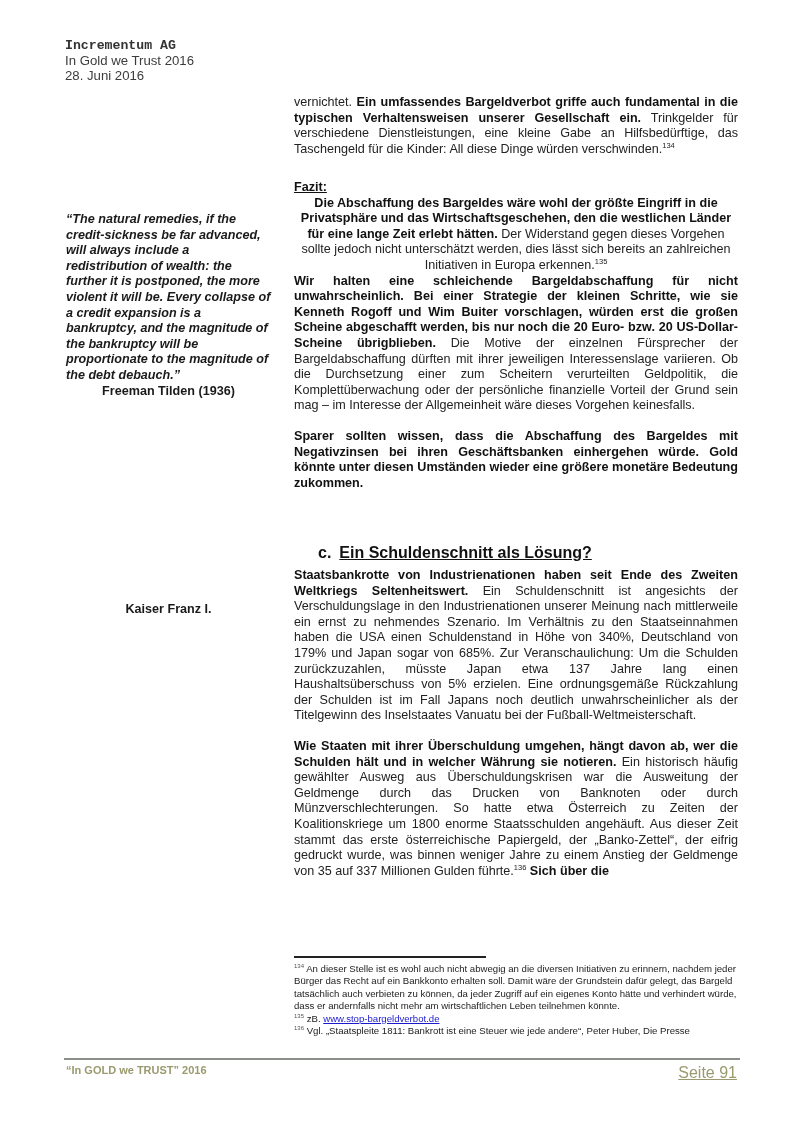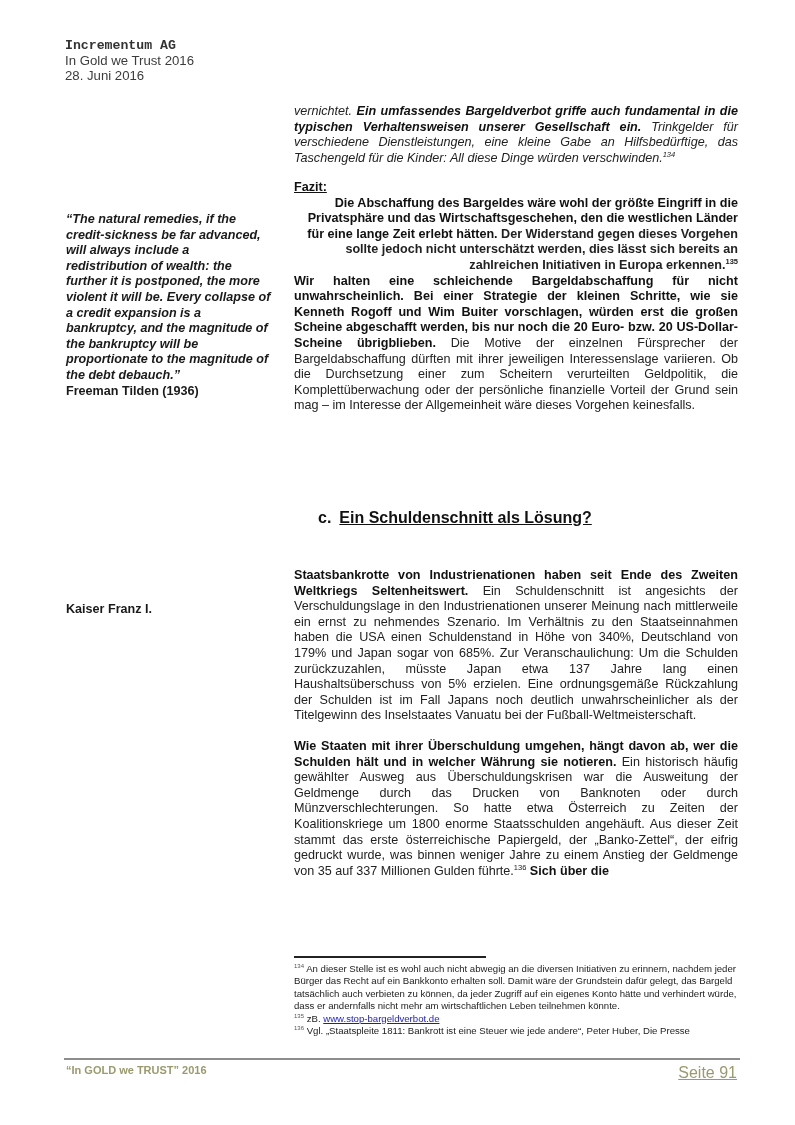--- a/index.html
+++ b/index.html
@@ -2,26 +2,26 @@
 <html><head>
 <meta charset="utf-8">
 <style>
   html, body { margin: 0; padding: 0; background: #ffffff; }
   body { width: 795px; height: 1125px; position: relative; overflow: hidden;
          font-family: "Liberation Sans", sans-serif; color: #1a1a1a; }
   .header { position: absolute; left: 65px; top: 38px; font-size: 13.2px; line-height: 15px; color: #3c3c3c; }
   .header .company { font-weight: bold; color: #333; font-family: Liberation Mono, monospace; }
   .sidebar-quote { position: absolute; left: 66px; width: 205px; font-size: 12.6px; line-height: 15.6px;
                    font-weight: bold; font-style: italic; color: #1a1a1a; }
-  .sidebar-quote .author { font-style: normal; }
+  .sidebar-quote .author { font-style: normal; text-align: center; }
   .main { position: absolute; left: 294px; width: 444px; font-size: 12.6px; line-height: 15.6px; text-align: justify; color: #222; }
   .main p { margin: 0; }
   .main b { color: #111; }
   sup { font-size: 7.5px; line-height: 0; vertical-align: super; }
-  .section-heading { position: absolute; left: 318px; top: 509px; font-size: 16px; font-weight: bold; color: #111; }
+  .section-heading { position: absolute; left: 318px; top: 544px; font-size: 16px; font-weight: bold; color: #111; }
   .section-heading .title { text-decoration: underline; margin-left: 8px; }
   .fn-rule { position: absolute; left: 294px; top: 956px; width: 192px; height: 1.5px; background: #222; }
   .footnotes { position: absolute; left: 294px; top: 963px; width: 450px; font-size: 9.6px; line-height: 12.4px; color: #222; }
   .footnotes sup { font-size: 6px; color: #555; }
   .footnotes a { color: #1a1acc; text-decoration: underline; }
   .footer-rule { position: absolute; left: 64px; top: 1058px; width: 676px; height: 1.5px; background: #8a8f8a; }
   .footer-left { position: absolute; left: 66px; top: 1064px; font-size: 11px; color: #9a9a6e; font-weight: bold; }
   .footer-right { position: absolute; right: 58px; top: 1064px; font-size: 16px; color: #9a9a6e; text-decoration: underline; }
 </style>
 </head>
@@ -35,28 +35,29 @@
 
 <div class="sidebar-quote" style="top:212px;">
   <div>“The natural remedies, if the credit-sickness be far advanced, will always include a redistribution of wealth: the further it is postponed, the more violent it will be. Every collapse of a credit expansion is a bankruptcy, and the magnitude of the bankruptcy will be proportionate to the magnitude of the debt debauch.”</div>
   <div class="author">Freeman Tilden (1936)</div>
 </div>
 
 <div class="sidebar-quote" style="top:602px;">
   <div class="author">Kaiser Franz I.</div>
 </div>
 
-<div class="main" style="top:104px;font-style:italic;">
+<div class="main" style="top:95px;">
   <p><span>vernichtet. </span><b>Ein umfassendes Bargeldverbot griffe auch fundamental in die typischen Verhaltensweisen unserer Gesellschaft ein.</b><span> Trinkgelder für verschiedene Dienstleistungen, eine kleine Gabe an Hilfsbedürftige, das Taschengeld für die Kinder: All diese Dinge würden verschwinden.</span><sup>134</sup></p>
 </div>
 
 <div class="main" style="top:180px;">
   <p><b style="text-decoration:underline;">Fazit:</b></p>
-  <p style="text-align:right;font-weight:bold;"><b>Die Abschaffung des Bargeldes wäre wohl der größte Eingriff in die Privatsphäre und das Wirtschaftsgeschehen, den die westlichen Länder für eine lange Zeit erlebt hätten.</b><span> Der Widerstand gegen dieses Vorgehen sollte jedoch nicht unterschätzt werden, dies lässt sich bereits an zahlreichen Initiativen in Europa erkennen.</span><sup>135</sup></p>
+  <p style="text-align:center;"><b>Die Abschaffung des Bargeldes wäre wohl der größte Eingriff in die Privatsphäre und das Wirtschaftsgeschehen, den die westlichen Länder für eine lange Zeit erlebt hätten.</b><span> Der Widerstand gegen dieses Vorgehen sollte jedoch nicht unterschätzt werden, dies lässt sich bereits an zahlreichen Initiativen in Europa erkennen.</span><sup>135</sup></p>
   <p><b>Wir halten eine schleichende Bargeldabschaffung für nicht unwahrscheinlich. Bei einer Strategie der kleinen Schritte, wie sie Kenneth Rogoff und Wim Buiter vorschlagen, würden erst die großen Scheine abgeschafft werden, bis nur noch die 20 Euro- bzw. 20 US-Dollar-Scheine übrigblieben.</b><span> Die Motive der einzelnen Fürsprecher der Bargeldabschaffung dürften mit ihrer jeweiligen Interessenslage variieren. Ob die Durchsetzung einer zum Scheitern verurteilten Geldpolitik, die Komplettüberwachung oder der persönliche finanzielle Vorteil der Grund sein mag – im Interesse der Allgemeinheit wäre dieses Vorgehen keinesfalls.</span></p>
+  <p style="margin-top:15px;"><b>Sparer sollten wissen, dass die Abschaffung des Bargeldes mit Negativzinsen bei ihren Geschäftsbanken einhergehen würde. Gold könnte unter diesen Umständen wieder eine größere monetäre Bedeutung zukommen.</b></p>
 </div>
 
 <div class="section-heading">
   <span>c.</span><span class="title">Ein Schuldenschnitt als Lösung?</span>
 </div>
 
 <div class="main" style="top:568px;">
   <p><b>Staatsbankrotte von Industrienationen haben seit Ende des Zweiten Weltkriegs Seltenheitswert.</b><span> Ein Schuldenschnitt ist angesichts der Verschuldungslage in den Industrienationen unserer Meinung nach mittlerweile ein ernst zu nehmendes Szenario. Im Verhältnis zu den Staatseinnahmen haben die USA einen Schuldenstand in Höhe von 340%, Deutschland von 179% und Japan sogar von 685%. Zur Veranschaulichung: Um die Schulden zurückzuzahlen, müsste Japan etwa 137 Jahre lang einen Haushaltsüberschuss von 5% erzielen. Eine ordnungsgemäße Rückzahlung der Schulden ist im Fall Japans noch deutlich unwahrscheinlicher als der Titelgewinn des Inselstaates Vanuatu bei der Fußball-Weltmeisterschaft.</span></p>
   <p style="margin-top:15px;"><b>Wie Staaten mit ihrer Überschuldung umgehen, hängt davon ab, wer die Schulden hält und in welcher Währung sie notieren.</b><span> Ein historisch häufig gewählter Ausweg aus Überschuldungskrisen war die Ausweitung der Geldmenge durch das Drucken von Banknoten oder durch Münzverschlechterungen. So hatte etwa Österreich zu Zeiten der Koalitionskriege um 1800 enorme Staatsschulden angehäuft. Aus dieser Zeit stammt das erste österreichische Papiergeld, der „Banko-Zettel“, der eifrig gedruckt wurde, was binnen weniger Jahre zu einem Anstieg der Geldmenge von 35 auf 337 Millionen Gulden führte.</span><sup>136</sup><b> Sich über die</b></p>
 </div>

